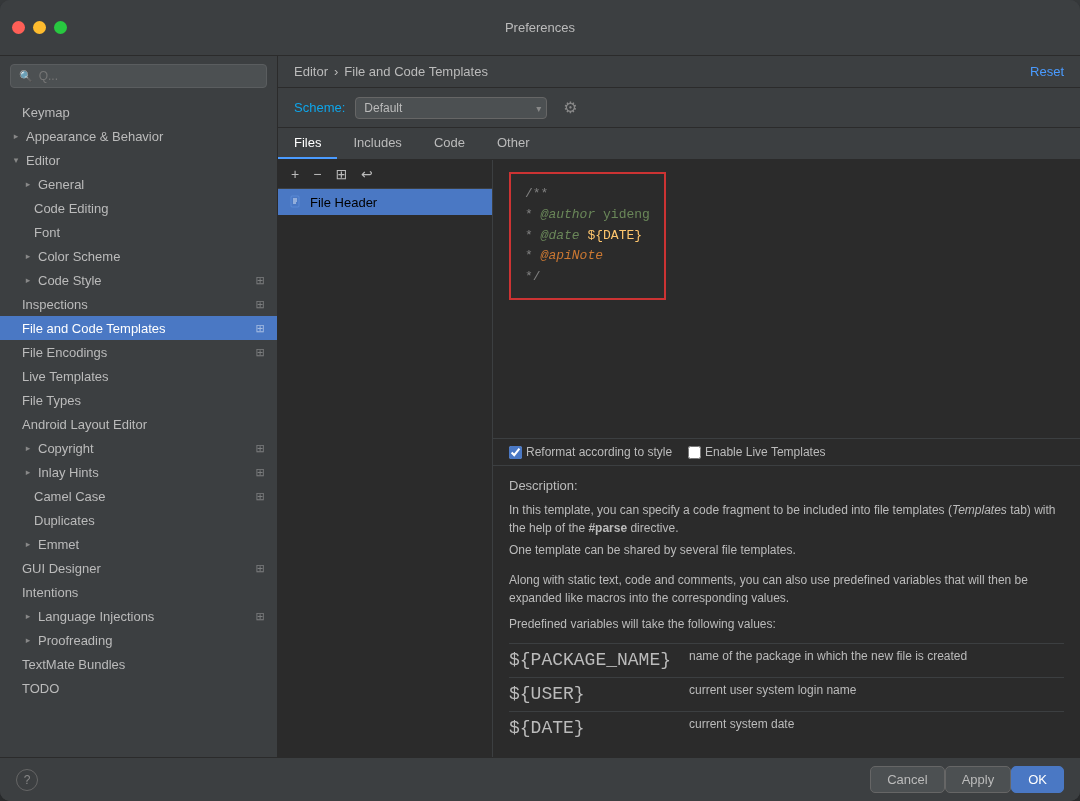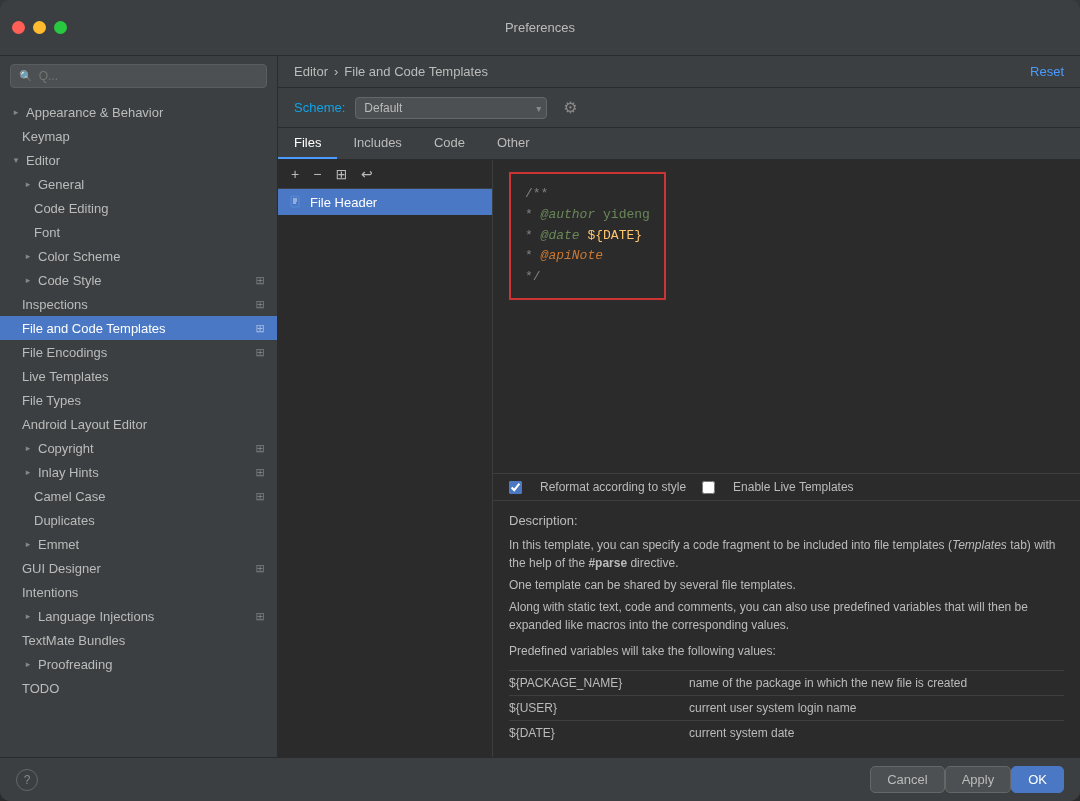--- a/index.html
+++ b/index.html
@@ -267,21 +267,21 @@
       display: flex;
       align-items: center;
       padding: 5px 10px;
       cursor: pointer;
       color: #bbb;
       font-size: 13px;
       gap: 6px;
     }
     .template-item.active {
       background: #4a78c4;
-      color: #ffffff;
+      color: #000000;
       text-align: right;
     }
     .file-icon {
       width: 16px;
       height: 16px;
       display: flex;
       align-items: center;
       justify-content: center;
       font-size: 11px;
       flex-shrink: 0;
@@ -319,21 +319,21 @@
     .editor-bottom {
       border-top: 1px solid #3c3f41;
       padding: 6px 16px;
       display: flex;
       align-items: center;
       gap: 16px;
     }
     .checkbox-label {
       display: flex;
       align-items: flex-end;
-      gap: 18px;
+      gap: 4px;
       color: #bbb;
       font-size: 12px;
       cursor: pointer;
     }
     .checkbox-input {
       width: 13px;
       height: 13px;
       accent-color: #4a78c4;
     }
     
@@ -362,22 +362,22 @@
       width: 100%;
     }
     .var-row {
       display: flex;
       align-items: flex-start;
       padding: 3px 0;
       border-top: 1px solid #3c3f41;
     }
     .var-name {
       color: #bbb;
-      font-size: 12px;
-      font-family: Liberation Sans, sans-serif;
+      font-size: 18px;
+      font-family: Liberation Mono, monospace;
       width: 180px;
       flex-shrink: 0;
     }
     .var-desc {
       color: #bbb;
       font-size: 12px;
     }
     
     .bottom-bar {
       background: #3c3f41;
@@ -443,27 +443,27 @@
 
   <div class="content-area">
 
     <div class="sidebar">
       <div class="search-box">
         <span class="search-icon-svg">🔍</span>
         <input class="search-input" type="text" placeholder="Q..." style="">
       </div>
       <div class="sidebar-list">
 
+        <div class="sidebar-item indent-1">
+          <span>Keymap</span>
+        </div>
+
         <div class="sidebar-item">
           <span class="chevron closed"></span>
           <span>Appearance &amp; Behavior</span>
-        </div>
-
-        <div class="sidebar-item indent-1">
-          <span>Keymap</span>
         </div>
 
         <div class="sidebar-item">
           <span class="chevron open"></span>
           <span>Editor</span>
         </div>
 
         <div class="sidebar-item indent-1">
           <span class="chevron closed"></span>
           <span>General</span>
@@ -550,26 +550,26 @@
           <span>Intentions</span>
         </div>
 
         <div class="sidebar-item indent-1">
           <span class="chevron closed"></span>
           <span>Language Injections</span>
           <span class="copy-icon">⊞</span>
         </div>
 
         <div class="sidebar-item indent-1">
+          <span class="chevron closed"></span>
+          <span>Proofreading</span>
+        </div>
+
+        <div class="sidebar-item indent-1">
           <span>TextMate Bundles</span>
-        </div>
-
-        <div class="sidebar-item indent-1">
-          <span class="chevron closed"></span>
-          <span>Proofreading</span>
         </div>
 
         <div class="sidebar-item indent-1">
           <span>TODO</span>
         </div>
       </div>
     </div>
 
     <div class="main-panel">
 
@@ -643,21 +643,21 @@
             <label class="checkbox-label">
               <input type="checkbox" class="checkbox-input" style="">
               <span>Enable Live Templates</span>
             </label>
           </div>
           <div class="description-panel">
             <div class="description-title">Description:</div>
             <div class="description-text">
               <p>In this template, you can specify a code fragment to be included into file templates (<em>Templates</em> tab) with the help of the <strong>#parse</strong> directive.</p>
               <p style="margin-top:4px;">One template can be shared by several file templates.</p>
-              <p style="margin-top:4px;">Along with static text, code and comments, you can also use predefined variables that will then be expanded like macros into the corresponding values.</p>
+              <p style="margin-top:12px;">Along with static text, code and comments, you can also use predefined variables that will then be expanded like macros into the corresponding values.</p>
               <p style="margin-top:8px;">Predefined variables will take the following values:</p>
               <div class="variables-table">
                 <div class="var-row">
                   <span class="var-name">${PACKAGE_NAME}</span>
                   <span class="var-desc">name of the package in which the new file is created</span>
                 </div>
                 <div class="var-row">
                   <span class="var-name">${USER}</span>
                   <span class="var-desc">current user system login name</span>
                 </div>

